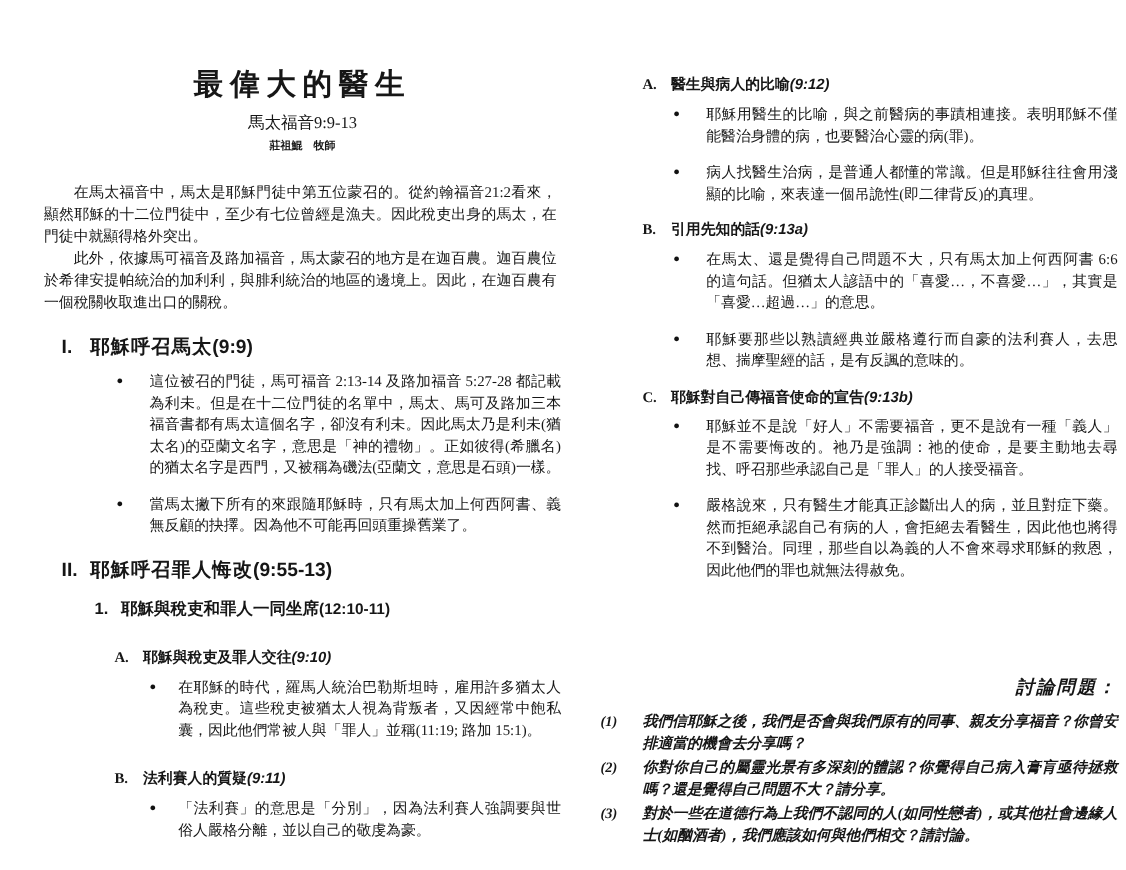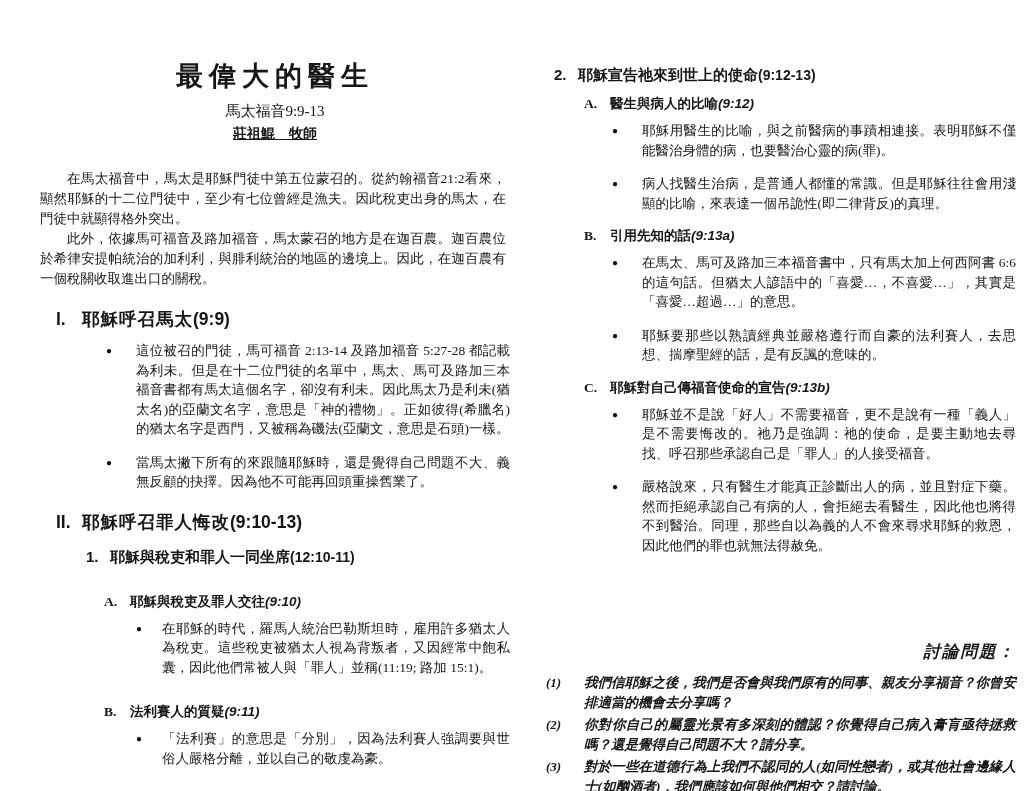--- a/index.html
+++ b/index.html
@@ -18,21 +18,21 @@
   }
   .col { width: 470px; flex: 0 0 470px; }
 
   
   .title-block { text-align: center; margin-bottom: 26px; }
   .doc-title {
     font-size: 27px; font-weight: bold; letter-spacing: 6px;
     margin-bottom: 8px;
   }
   .doc-subtitle { font-size: 15px; font-weight: normal; margin-bottom: 4px; }
-  .doc-author { font-size: 14px; font-weight: bold; text-decoration: underline; }
+  .doc-author { font-size: 10px; font-weight: bold; }
 
   
   .preface-heading {
     font-size: 18px; font-weight: bold; letter-spacing: 10px;
     margin: 0 0 14px 34px;
   }
   .preface p {
     font-size: 13.5px; line-height: 20px;
     text-indent: 2em; text-align: justify;
     margin: 0 4px 0 0;
@@ -95,24 +95,24 @@
     </div>
 
     <div class="sec-heading"><span class="sec-num">I.</span><span class="sec-title">耶穌呼召馬太</span><span class="ref">(9:9)</span></div>
 
     <div class="bullet">
       <span class="marker">●</span>
       <span class="btxt">這位被召的門徒，馬可福音 2:13-14 及路加福音 5:27-28 都記載為利未。但是在十二位門徒的名單中，馬太、馬可及路加三本福音書都有馬太這個名字，卻沒有利未。因此馬太乃是利未(猶太名)的亞蘭文名字，意思是「神的禮物」。正如彼得(希臘名)的猶太名字是西門，又被稱為磯法(亞蘭文，意思是石頭)一樣。</span>
     </div>
     <div class="bullet">
       <span class="marker">●</span>
-      <span class="btxt">當馬太撇下所有的來跟隨耶穌時，還是覺得自己問題不大、義無反顧的抉擇。因為他不可能再回頭重操舊業了。</span>
+      <span class="btxt">當馬太撇下所有的來跟隨耶穌時，只有馬太加上何西阿書、義無反顧的抉擇。因為他不可能再回頭重操舊業了。</span>
     </div>
 
-    <div class="sec-heading"><span class="sec-num">II.</span><span class="sec-title">耶穌呼召罪人悔改</span><span class="ref">(9:10-13)</span></div>
+    <div class="sec-heading"><span class="sec-num">II.</span><span class="sec-title">耶穌呼召罪人悔改</span><span class="ref">(9:55-13)</span></div>
 
     <div class="lvl1"><span class="num">1.</span><span>耶穌與稅吏和罪人一同坐席</span><span class="ref">(12:10-11)</span></div>
 
     <div class="lvl2"><span class="num">A.</span><span>耶穌與稅吏及罪人交往</span><span class="ref">(9:10)</span></div>
 
     <div class="bullet deep">
       <span class="marker">●</span>
       <span class="btxt">在耶穌的時代，羅馬人統治巴勒斯坦時，雇用許多猶太人為稅吏。這些稅吏被猶太人視為背叛者，又因經常中飽私囊，因此他們常被人與「罪人」並稱(11:19; 路加 15:1)。</span>
     </div>
 
@@ -120,38 +120,37 @@
 
     <div class="bullet deep">
       <span class="marker">●</span>
       <span class="btxt">「法利賽」的意思是「分別」，因為法利賽人強調要與世俗人嚴格分離，並以自己的敬虔為豪。</span>
     </div>
 
   </div>
 
   <div class="col right-col">
 
-    <div class="lvl1"><span class="num">2.</span><span>耶穌宣告祂來到世上的使命</span><span class="ref">(9:12-13)</span></div>
 
     <div class="lvl2"><span class="num">A.</span><span>醫生與病人的比喻</span><span class="ref">(9:12)</span></div>
 
     <div class="bullet">
       <span class="marker">●</span>
       <span class="btxt">耶穌用醫生的比喻，與之前醫病的事蹟相連接。表明耶穌不僅能醫治身體的病，也要醫治心靈的病(罪)。</span>
     </div>
     <div class="bullet">
       <span class="marker">●</span>
       <span class="btxt">病人找醫生治病，是普通人都懂的常識。但是耶穌往往會用淺顯的比喻，來表達一個吊詭性(即二律背反)的真理。</span>
     </div>
 
     <div class="lvl2"><span class="num">B.</span><span>引用先知的話</span><span class="ref">(9:13a)</span></div>
 
     <div class="bullet">
       <span class="marker">●</span>
-      <span class="btxt">在馬太、馬可及路加三本福音書中，只有馬太加上何西阿書 6:6 的這句話。但猶太人諺語中的「喜愛…，不喜愛…」，其實是「喜愛…超過…」的意思。</span>
+      <span class="btxt">在馬太、還是覺得自己問題不大，只有馬太加上何西阿書 6:6 的這句話。但猶太人諺語中的「喜愛…，不喜愛…」，其實是「喜愛…超過…」的意思。</span>
     </div>
     <div class="bullet">
       <span class="marker">●</span>
       <span class="btxt">耶穌要那些以熟讀經典並嚴格遵行而自豪的法利賽人，去思想、揣摩聖經的話，是有反諷的意味的。</span>
     </div>
 
     <div class="lvl2"><span class="num">C.</span><span>耶穌對自己傳福音使命的宣告</span><span class="ref">(9:13b)</span></div>
 
     <div class="bullet">
       <span class="marker">●</span>

